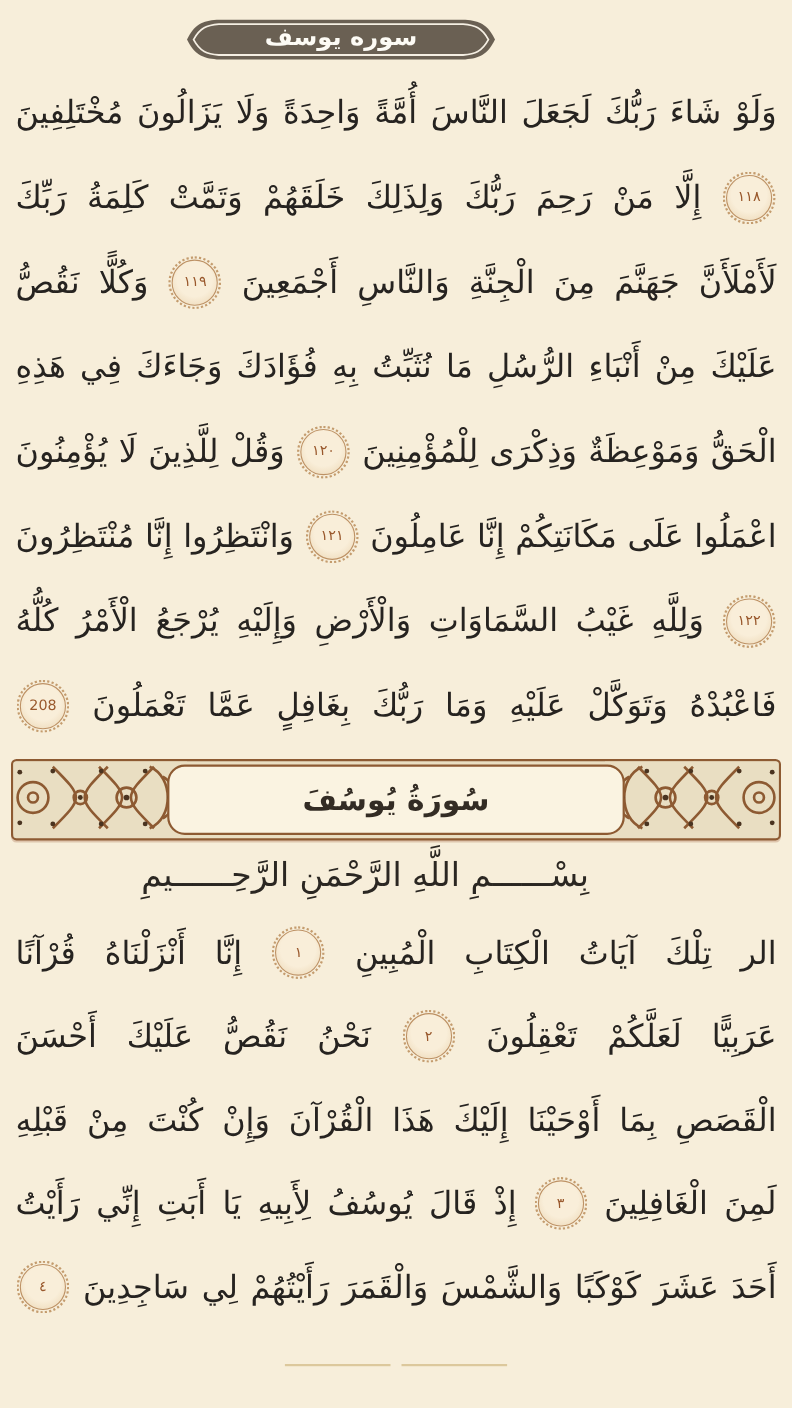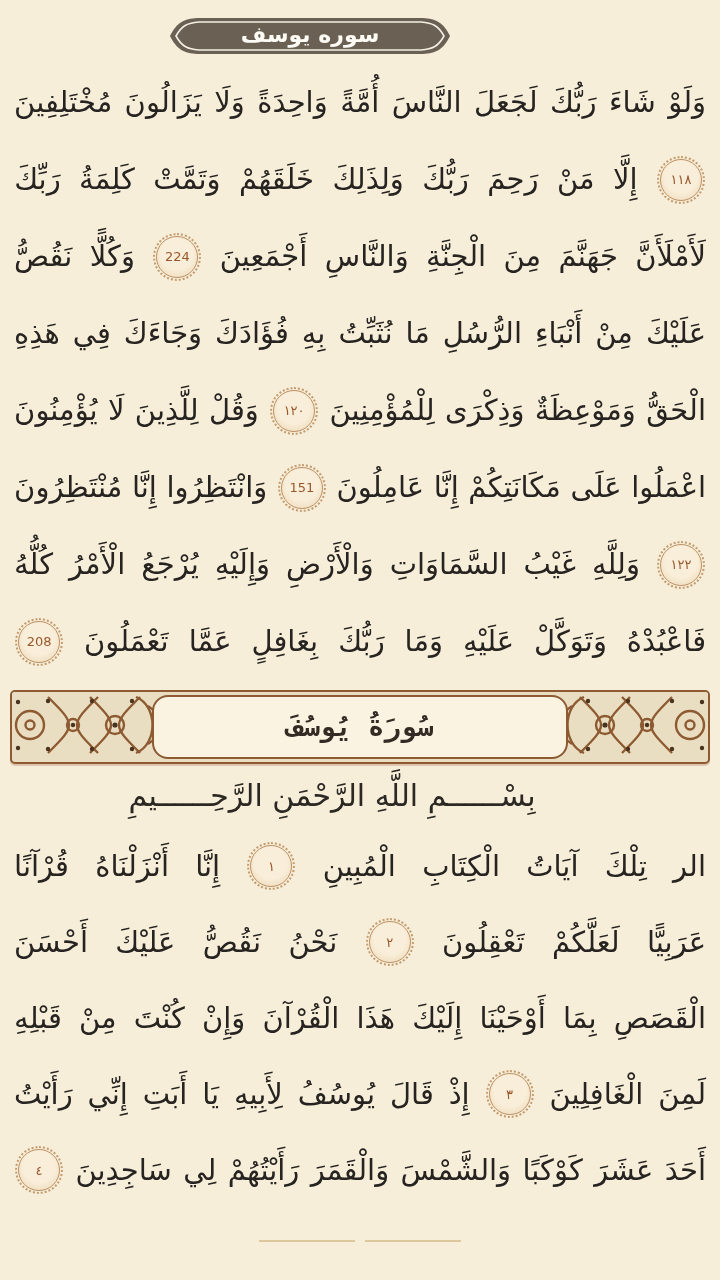--- a/index.html
+++ b/index.html
@@ -55,21 +55,21 @@
     box-shadow:0 2px 0 rgba(176,120,90,.35);
     display:flex;align-items:stretch;overflow:hidden;
   }
   .frame-ornament{flex:0 0 158px;display:flex;}
   .frame-ornament svg{width:158px;height:66px;}
   .frame-ornament.right svg{transform:scaleX(-1);}
   .frame-center{
     flex:1;margin:3px -18px;z-index:1;
     background:#faf3e1;
     border:2px solid #8d5a32;border-radius:16px;
-    display:flex;align-items:center;justify-content:center;font-family:Liberation Mono, monospace;
+    display:flex;align-items:center;justify-content:center;
   }
   .frame-title{
     font-size:27px;font-weight:bold;color:#332c24;direction:rtl;
   }
   
   .bismillah{
     position:absolute;top:762px;left:0;width:664px;height:66px;
     display:flex;align-items:center;justify-content:center;
     direction:rtl;font-size:30px;color:#2b2722;
   }
@@ -124,21 +124,21 @@
       <span class="w">كَلِمَةُ</span>
       <span class="w">رَبِّكَ</span>
     </div>
     <div class="qline">
       <span class="w">لَأَمْلَأَنَّ</span>
       <span class="w">جَهَنَّمَ</span>
       <span class="w">مِنَ</span>
       <span class="w">الْجِنَّةِ</span>
       <span class="w">وَالنَّاسِ</span>
       <span class="w">أَجْمَعِينَ</span>
-      <span class="ayah-marker">224</span>
+      <span class="ayah-marker">١١٩</span>
       <span class="w">وَكُلًّا</span>
       <span class="w">نَقُصُّ</span>
     </div>
     <div class="qline">
       <span class="w">عَلَيْكَ</span>
       <span class="w">مِنْ</span>
       <span class="w">أَنْبَاءِ</span>
       <span class="w">الرُّسُلِ</span>
       <span class="w">مَا</span>
       <span class="w">نُثَبِّتُ</span>
@@ -158,21 +158,21 @@
       <span class="w">لِلَّذِينَ</span>
       <span class="w">لَا</span>
       <span class="w">يُؤْمِنُونَ</span>
     </div>
     <div class="qline">
       <span class="w">اعْمَلُوا</span>
       <span class="w">عَلَى</span>
       <span class="w">مَكَانَتِكُمْ</span>
       <span class="w">إِنَّا</span>
       <span class="w">عَامِلُونَ</span>
-      <span class="ayah-marker">151</span>
+      <span class="ayah-marker">١٢١</span>
       <span class="w">وَانْتَظِرُوا</span>
       <span class="w">إِنَّا</span>
       <span class="w">مُنْتَظِرُونَ</span>
     </div>
     <div class="qline">
       <span class="ayah-marker">١٢٢</span>
       <span class="w">وَلِلَّهِ</span>
       <span class="w">غَيْبُ</span>
       <span class="w">السَّمَاوَاتِ</span>
       <span class="w">وَالْأَرْضِ</span>

